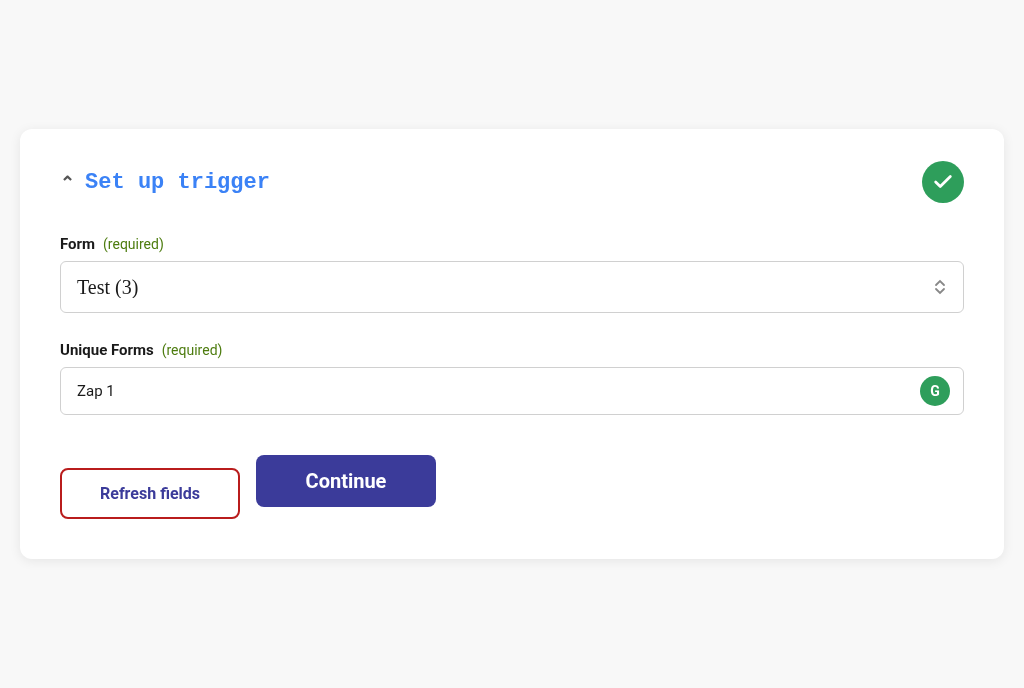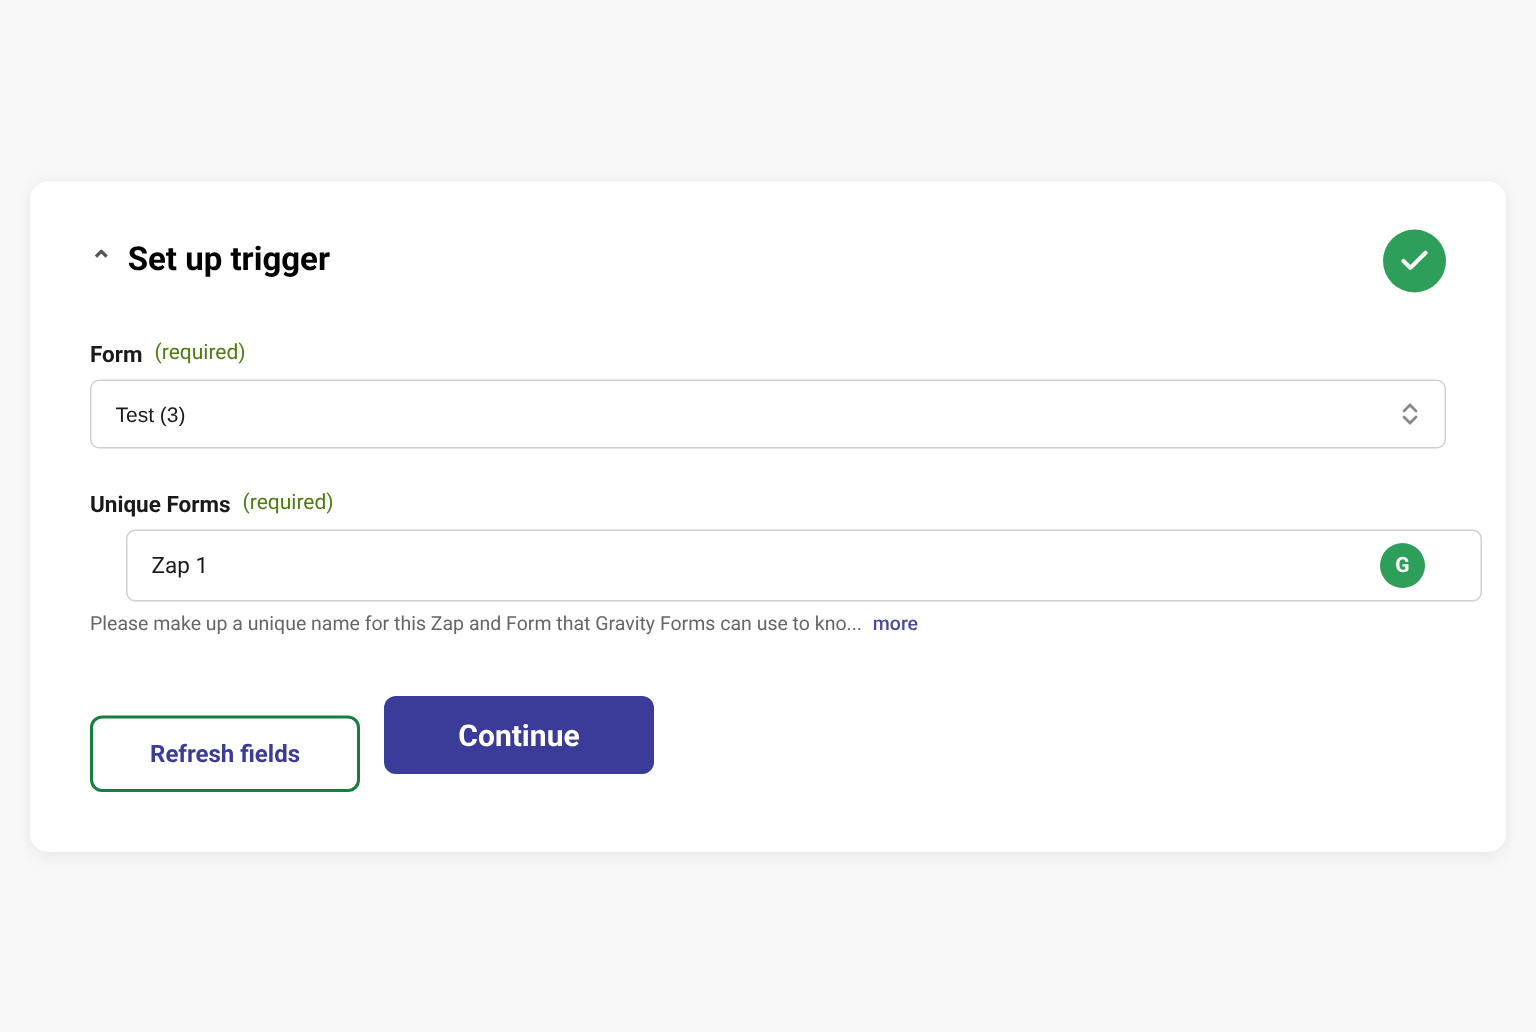--- a/index.html
+++ b/index.html
@@ -43,21 +43,22 @@
 
     .chevron-up {
       color: #555;
       font-size: 18px;
       font-weight: bold;
     }
 
     .title {
       font-size: 22px;
       font-weight: 700;
-      color: #000000;
+      color: #3b82f6;
+      font-family: Liberation Mono, monospace;
     }
 
     .check-circle {
       width: 42px;
       height: 42px;
       border-radius: 50%;
       background: #2e9e5b;
       display: flex;
       align-items: center;
       justify-content: center;
@@ -68,21 +69,21 @@
       width: 22px;
       height: 22px;
     }
 
     .field-group {
       margin-bottom: 28px;
     }
 
     .field-label {
       display: flex;
-      align-items: flex-start;
+      align-items: center;
       gap: 8px;
       margin-bottom: 8px;
     }
 
     .field-label-text {
       font-size: 15px;
       font-weight: 700;
       color: #1a1a1a;
     }
 
@@ -95,26 +96,27 @@
     .select-wrapper {
       position: relative;
       width: 100%;
     }
 
     .select-wrapper select {
       width: 100%;
       border: 1.5px solid #d0d0d0;
       border-radius: 6px;
       padding: 14px 64px 14px 16px;
-      font-size: 14px;
+      font-size: 20px;
       color: #888;
       background: #fff;
       appearance: none;
       cursor: pointer;
       outline: none;
+      font-family: Liberation Serif, serif;
     }
 
     .select-wrapper select.has-value {
       color: #1a1a1a;
     }
 
     .select-chevron {
       position: absolute;
       right: 16px;
       top: 50%;
@@ -169,21 +171,20 @@
     .text-input {
       width: 100%;
       border: 1.5px solid #d0d0d0;
       border-radius: 6px;
       padding: 14px 52px 14px 16px;
       font-size: 15px;
       color: #1a1a1a;
       background: #fff;
       outline: none;
       font-family: inherit;
-      margin-left: 24px;
     }
 
     .input-icon {
       position: absolute;
       right: 14px;
       top: 50%;
       transform: translateY(-50%);
       width: 30px;
       height: 30px;
       border-radius: 50%;
@@ -211,21 +212,21 @@
 
     .actions {
       display: flex;
       gap: 16px;
       margin-top: 8px;
       align-items: center;
     }
 
     .btn-refresh {
       padding: 14px 32px;
-      border: 2px solid #15803d;
+      border: 2px solid #b91c1c;
       border-radius: 8px;
       background: #fff;
       color: #3b3b9a;
       font-size: 16px;
       font-weight: 700;
       cursor: pointer;
       font-family: inherit;
       min-width: 180px;
       margin-top: 25px;
     }
@@ -281,24 +282,20 @@
     <div class="field-label">
       <span class="field-label-text">Unique Forms</span>
       <span class="field-label-required">(required)</span>
     </div>
     <div class="text-input-wrapper">
       <input type="text" class="text-input" value="Zap 1" style="">
       <div class="input-icon">
         <span>G</span>
       </div>
     </div>
-    <p class="help-text">
-      <span>Please make up a unique name for this Zap and Form that Gravity Forms can use to kno...</span>
-      <a href="#">more</a>
-    </p>
   </div>
 
   <div class="actions">
     <button class="btn-refresh">Refresh fields</button>
     <button class="btn-continue">Continue</button>
   </div>
 
 </div>
 
 </body></html>

